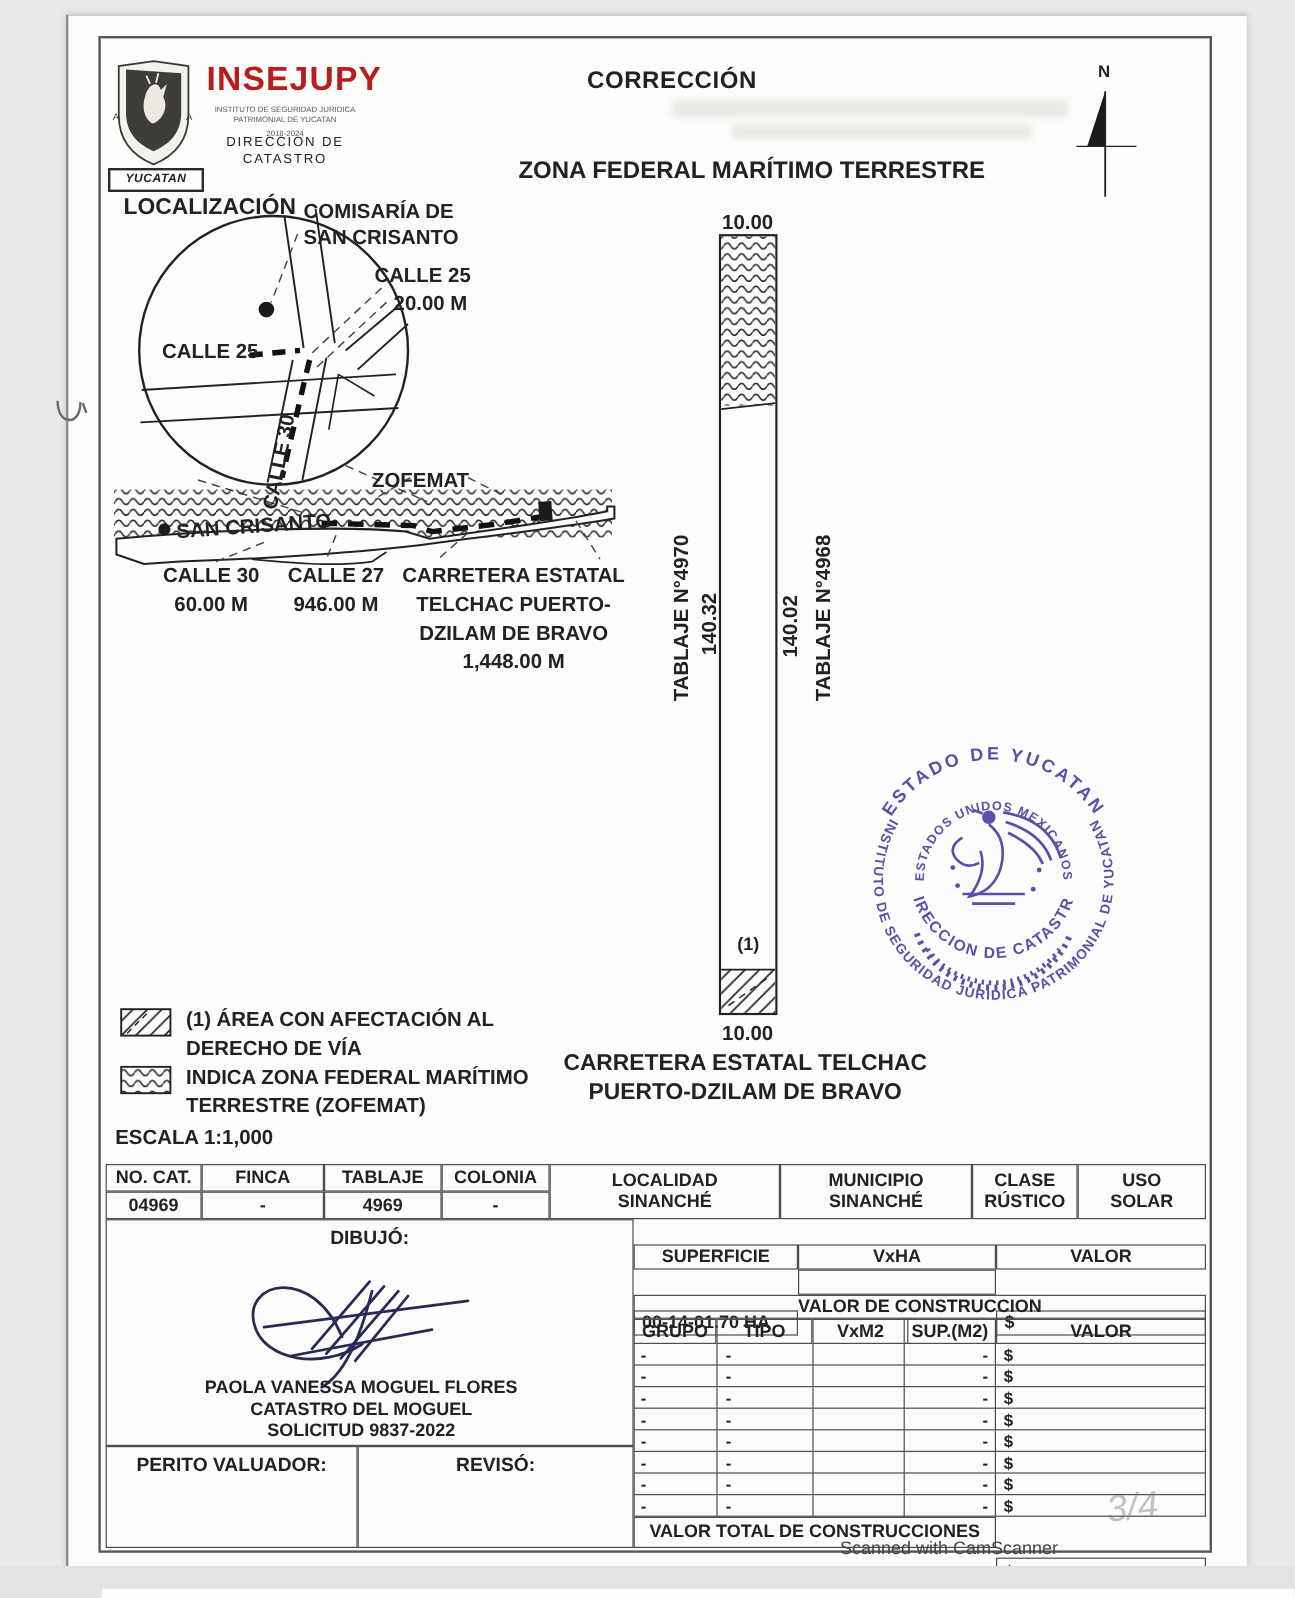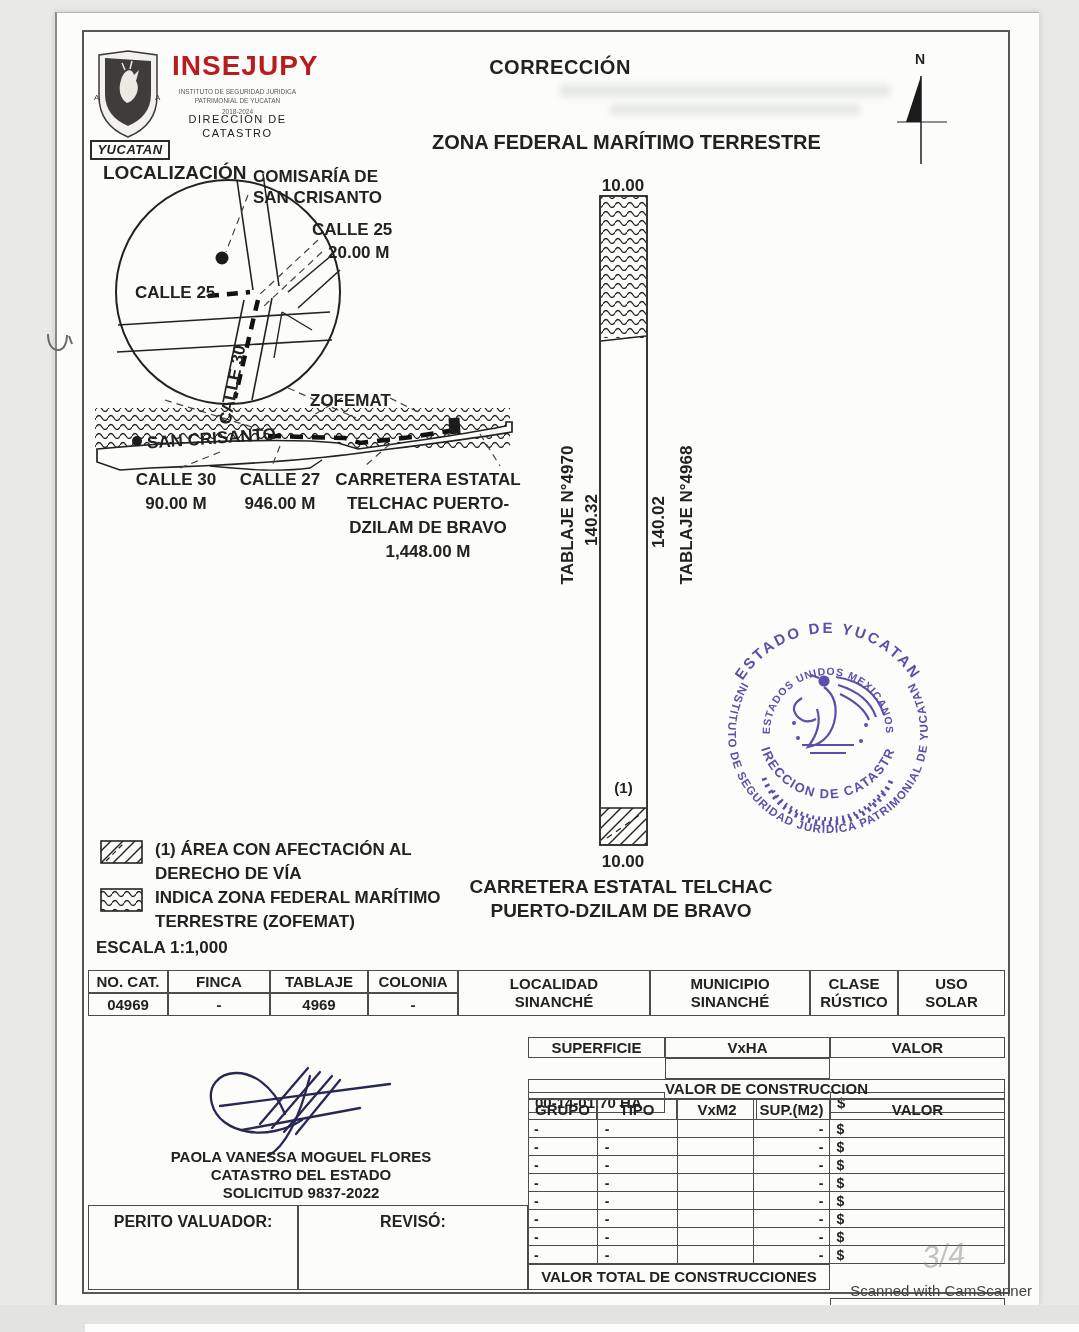--- a/index.html
+++ b/index.html
@@ -20,21 +20,21 @@
   .cell.col{flex-direction:column;}
   #construction-rows{position:absolute;left:528px;top:1120px;width:477px;height:144px;
         border-left:1px solid #4d4d4d;box-sizing:border-box;}
   .crow{display:flex;height:18px;box-sizing:border-box;}
   .ccell{border-right:1px solid #4d4d4d;border-bottom:1px solid #4d4d4d;box-sizing:border-box;
          font-size:14px;font-weight:600;display:flex;align-items:center;overflow:hidden;}
   .c0{width:69px;padding-left:5px;} .c1{width:80px;padding-left:7px;} .c2{width:76px;}
   .c3{width:77px;justify-content:flex-end;padding-right:6px;} .c4{width:175px;padding-left:6px;}
   .ghost{position:absolute;background:rgba(145,158,140,.20);filter:blur(3px);border-radius:3px;}
   .seal-text{fill:#4c42a6;}
-  .camscan{position:absolute;left:700px;top:1282px;width:332px;text-align:right;
+  .camscan{position:absolute;left:700px;top:1282px;width:332px;
            font-size:15px;color:#424242;}
   .pencil-frac{position:absolute;left:922px;top:1238px;font-size:31px;font-style:italic;
            color:rgba(125,125,125,.45);transform:rotate(-6deg);}
   .nextpage{position:absolute;left:85px;top:1324px;width:994px;height:8px;background:#fdfdfd;}
   .gap{position:absolute;left:0;top:1305px;width:1079px;height:27px;background:#e3e3e2;}
 </style>
 </head>
 <body>
 
 <div id="page">
@@ -55,21 +55,21 @@
 
   <svg class="t" style="left:93px;top:48px" width="70" height="92">
     <path d="M35,3 L64,7 L64,48 C64,70 52,82 35,89 C18,82 6,70 6,48 L6,7 Z" fill="#f3f1ec" stroke="#3a3a3a" stroke-width="1.5"></path>
     <path d="M12,10 L58,13 L58,46 C58,62 49,72 35,78 C21,72 12,62 12,46 Z" fill="#3f3d3a"></path>
     <path d="M28,32 C31,21 39,19 41,27 L46,22 L43,33 C48,41 42,53 34,55 C27,51 25,41 28,32 Z" fill="#ece9e2"></path>
     <path d="M32,22 l-3,-7 M37,21 l2,-8" stroke="#ece9e2" stroke-width="1.5" fill="none"></path>
     <text x="1" y="52" font-size="8" fill="#444">A</text>
     <text x="62" y="52" font-size="8" fill="#444">A</text>
   </svg>
   <div class="t" style="left:90px;top:140px;width:76px;height:16px;border:2px solid #2a2a2a;
-       font-size:13px;font-weight:700;font-style:italic;text-align:center;line-height:15px;letter-spacing:.5px">YUCATAN</div>
+       font-size:10px;font-weight:700;font-style:italic;text-align:center;line-height:15px;letter-spacing:.5px">YUCATAN</div>
 
   <div class="t" style="left:172px;top:50px;font-size:28px;font-weight:800;letter-spacing:1px;color:#b91c1c">INSEJUPY</div>
   <div class="t ctr" style="left:175px;top:88px;width:125px;font-size:6.5px;color:#5a5a5a;line-height:1.35">
     <div>INSTITUTO DE SEGURIDAD JURIDICA</div>
     <div>PATRIMONIAL DE YUCATAN</div>
     <div style="margin-top:2px">2018-2024</div>
   </div>
   <div class="t ctr" style="left:175px;top:112px;width:125px;font-size:11px;font-weight:400;letter-spacing:1.5px;line-height:1.3">
     <div>DIRECCION DE</div>
     <div>CATASTRO</div>
@@ -148,21 +148,21 @@
     <path d="M330,284 L305,306" stroke="#444" stroke-width="1.2" stroke-dasharray="7,5" fill="none"></path>
     <path d="M420,274 L440,306" stroke="#444" stroke-width="1.2" stroke-dasharray="7,5" fill="none"></path>
   </svg>
 
   <div class="t b700 f17" style="left:135px;top:283px">CALLE 25</div>
   <div class="t ctr b700 f17" style="left:187px;top:375px;width:92px;transform:rotate(-79deg)">CALLE 30</div>
   <div class="t b600 f17" style="left:310px;top:391px">ZOFEMAT</div>
   <div class="t b700 f17" style="left:147px;top:429px;transform:rotate(-4deg)">SAN CRISANTO</div>
 
   <div class="t ctr b600 f17" style="left:128px;top:470px;width:96px">CALLE 30</div>
-  <div class="t ctr b600 f17" style="left:128px;top:494px;width:96px">90.00 M</div>
+  <div class="t ctr b600 f17" style="left:128px;top:494px;width:96px">60.00 M</div>
   <div class="t ctr b600 f17" style="left:228px;top:470px;width:104px">CALLE 27</div>
   <div class="t ctr b600 f17" style="left:228px;top:494px;width:104px">946.00 M</div>
   <div class="t ctr b600 f17" style="left:335px;top:470px;width:186px">CARRETERA ESTATAL</div>
   <div class="t ctr b600 f17" style="left:335px;top:494px;width:186px">TELCHAC PUERTO-</div>
   <div class="t ctr b600 f17" style="left:335px;top:518px;width:186px">DZILAM DE BRAVO</div>
   <div class="t ctr b600 f17" style="left:335px;top:542px;width:186px">1,448.00 M</div>
 
   <svg class="t" style="left:555px;top:190px" width="145" height="660">
     <rect x="45" y="6" width="47" height="649" fill="#fdfdfb" stroke="#222" stroke-width="1.8"></rect>
     <rect x="46" y="7" width="45" height="141" fill="url(#wavePat)"></rect>
@@ -256,31 +256,34 @@
   </div>
   <div class="cell col" style="left:810px;top:970px;width:88px;height:46px">
     <span>CLASE</span>
     <span>RÚSTICO</span>
   </div>
   <div class="cell col" style="left:898px;top:970px;width:107px;height:46px">
     <span>USO</span>
     <span>SOLAR</span>
   </div>
 
+  <div class="cell top" style="left:88px;top:1016px;width:440px;height:189px">
+    <span style="font-size:16px;font-weight:700">DIBUJÓ:</span>
+  </div>
   <svg class="t" style="left:190px;top:1046px" width="220" height="112">
     <g stroke="#171747" stroke-width="2.3" fill="none" opacity=".92" stroke-linecap="round">
       <path d="M95,68 C70,8 12,22 22,58 C30,88 78,96 112,74"></path>
       <path d="M70,78 L118,22 M82,82 L130,26 M94,86 L142,30 M106,88 L150,34"></path>
       <path d="M30,60 L200,38"></path>
       <path d="M52,84 L170,62"></path>
       <path d="M120,30 C110,70 96,100 78,110"></path>
     </g>
   </svg>
   <div class="t ctr b600 f15" style="left:160px;top:1148px;width:282px">PAOLA VANESSA MOGUEL FLORES</div>
-  <div class="t ctr b600 f15" style="left:160px;top:1166px;width:282px">CATASTRO DEL ESTADO</div>
+  <div class="t ctr b600 f15" style="left:160px;top:1166px;width:282px">CATASTRO DEL MOGUEL</div>
   <div class="t ctr b600 f15" style="left:160px;top:1184px;width:282px">SOLICITUD 9837-2022</div>
 
   <div class="cell top" style="left:88px;top:1205px;width:210px;height:85px">
     <span style="font-size:16px;font-weight:700">PERITO VALUADOR:</span>
   </div>
   <div class="cell top" style="left:298px;top:1205px;width:230px;height:85px">
     <span style="font-size:16px;font-weight:700">REVISÓ:</span>
   </div>
 
   <div class="cell" style="left:528px;top:1037px;width:137px;height:21px">SUPERFICIE</div>

